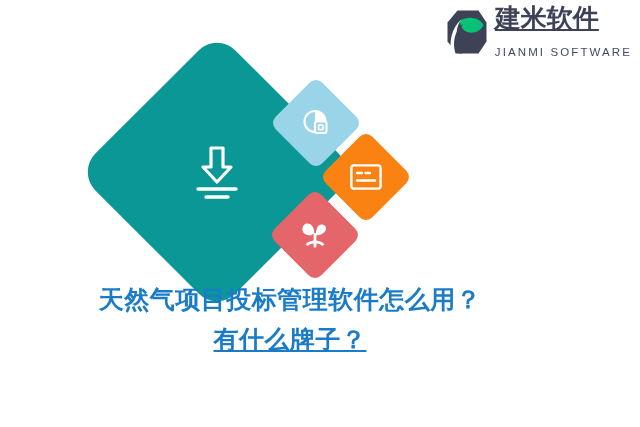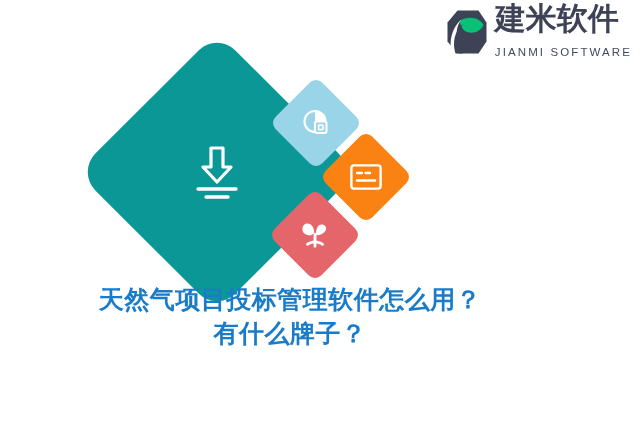--- a/index.html
+++ b/index.html
@@ -31,26 +31,27 @@
     display: block;
   }
   .brand-text {
     display: flex;
     flex-direction: column;
     justify-content: center;
     padding-top: 1px;
   }
   .brand-cn {
     font-family: "DejaVu Sans", "Liberation Sans", sans-serif;
-    font-size: 31px;
+    font-size: 26px;
     font-weight: bold;
     line-height: 26px;
     color: #3d4257;
     letter-spacing: 0px;
     white-space: nowrap;
+    text-decoration: underline;
   }
   .brand-en {
     font-family: "Liberation Sans", "DejaVu Sans", sans-serif;
     font-size: 11.5px;
     font-weight: normal;
     line-height: 14px;
     color: #434a60;
     letter-spacing: 2.1px;
     margin-top: 14px;
     white-space: nowrap;
@@ -100,21 +101,21 @@
     width: 580px;
     text-align: center;
     font-family: "DejaVu Serif", "Liberation Serif", serif;
     font-size: 25px;
     font-weight: bold;
     line-height: 32px;
     letter-spacing: 0.5px;
     color: #1a7cc8;
   }
   .headline-line { display: block; white-space: nowrap; }
-  .headline-line-2 { margin-top: 2px; }
+  .headline-line-2 { margin-top: 8px; text-decoration: underline; }
 </style>
 </head>
 <body>
 
 <div class="brand">
   <svg class="brand-mark" viewBox="0 0 46 46">
     <path d="M15.5 1.5 L36.5 1.5 L44.5 13.5 L44.5 32.5 L36.5 44.5 L15.5 44.5 L5.5 32.5 L5.5 13.5 Z" fill="#3d4257"></path>
     <path d="M17.5 12.0 C26 6.0 38 8.5 41.5 16.0 C38.5 23.0 30.5 25.0 25.0 23.0 C21.0 21.5 19.0 18.0 17.5 12.0 Z" fill="#07c176"></path>
     <path d="M19.5 10.5 C14.0 17.0 13.0 27.5 17.5 35.0 L17.5 44.5 L10.0 44.5 C6.5 34.0 9.5 18.5 19.5 10.5 Z" fill="#ffffff"></path>
     <path d="M21.0 15.0 C16.5 21.5 16.5 30.5 20.5 37.0 L20.5 44.5 L13.5 44.5 C10.0 34.0 12.5 21.5 21.0 15.0 Z" fill="#3d4257"></path>

